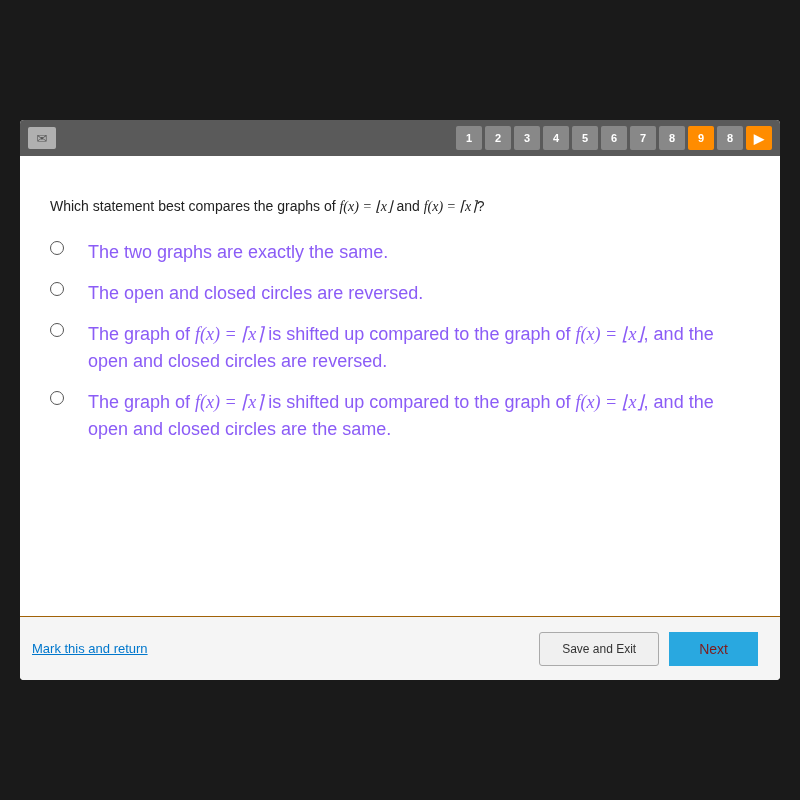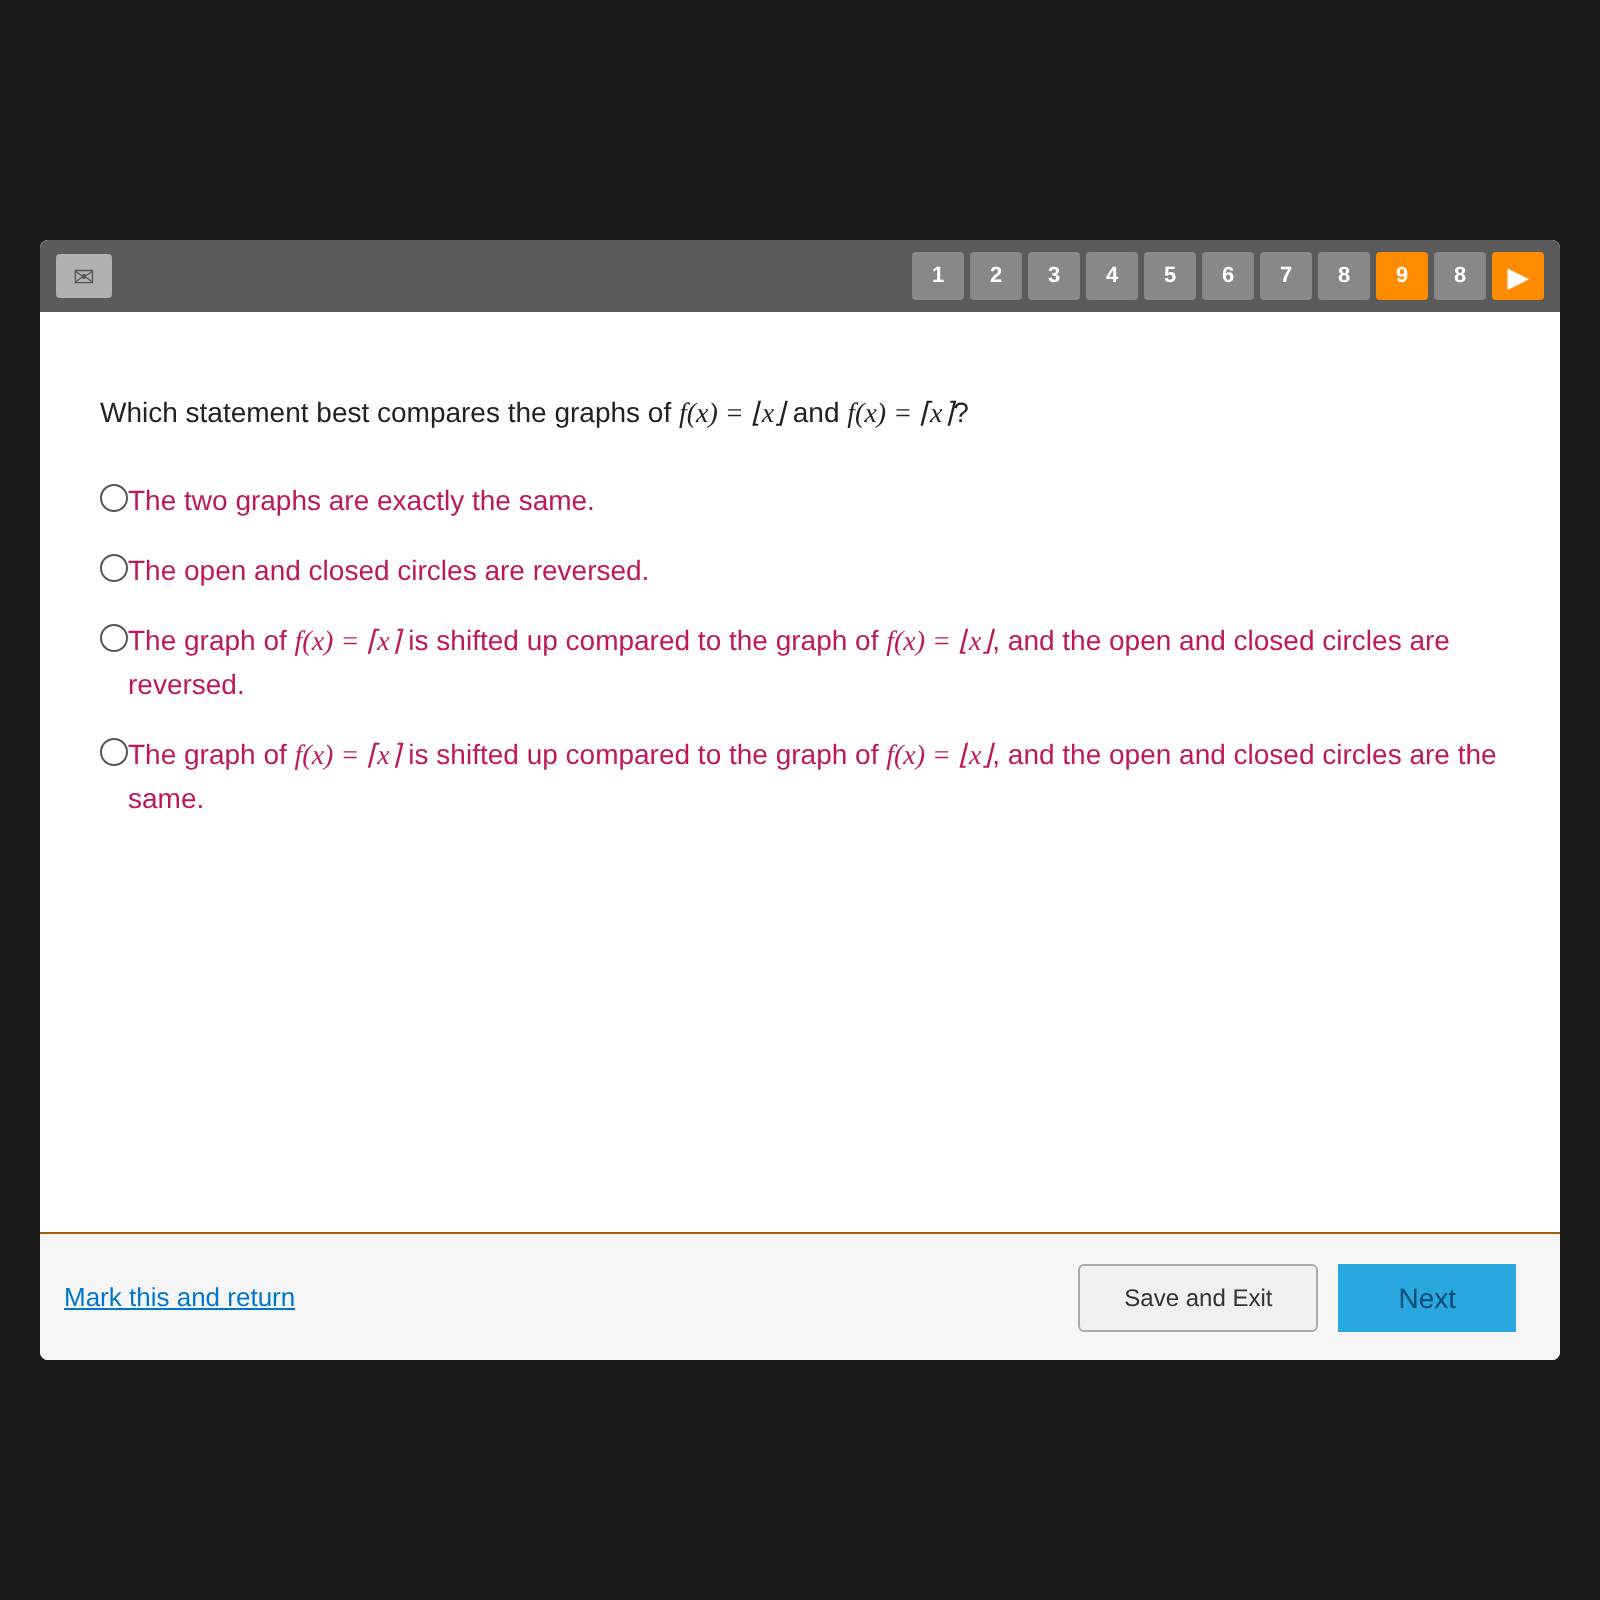--- a/index.html
+++ b/index.html
@@ -102,23 +102,23 @@
 
     .options-list {
       display: flex;
       flex-direction: column;
       gap: 14px;
     }
 
     .option-item {
       display: flex;
       align-items: flex-start;
-      gap: 0;
-      font-size: 14px;
-      color: #be185d;
+      gap: 24px;
+      font-size: 18px;
+      color: #8b5cf6;
       line-height: 1.5;
       cursor: pointer;
     }
 
     .radio-circle {
       width: 14px;
       height: 14px;
       border: 1.5px solid #555;
       border-radius: 50%;
       flex-shrink: 0;
@@ -155,21 +155,21 @@
       font-size: 12px;
       padding: 9px 22px;
       border-radius: 3px;
       cursor: pointer;
       margin-right: 10px;
     }
 
     .btn-next {
       background: #29a8e0;
       border: none;
-      color: #0c4a6e;
+      color: #7f1d1d;
       font-size: 14px;
       padding: 9px 30px;
       border-radius: 0;
       cursor: pointer;
       margin-right: 10px;
     }
 
     .btn-submit {
       background: #29a8e0;
       border: none;

